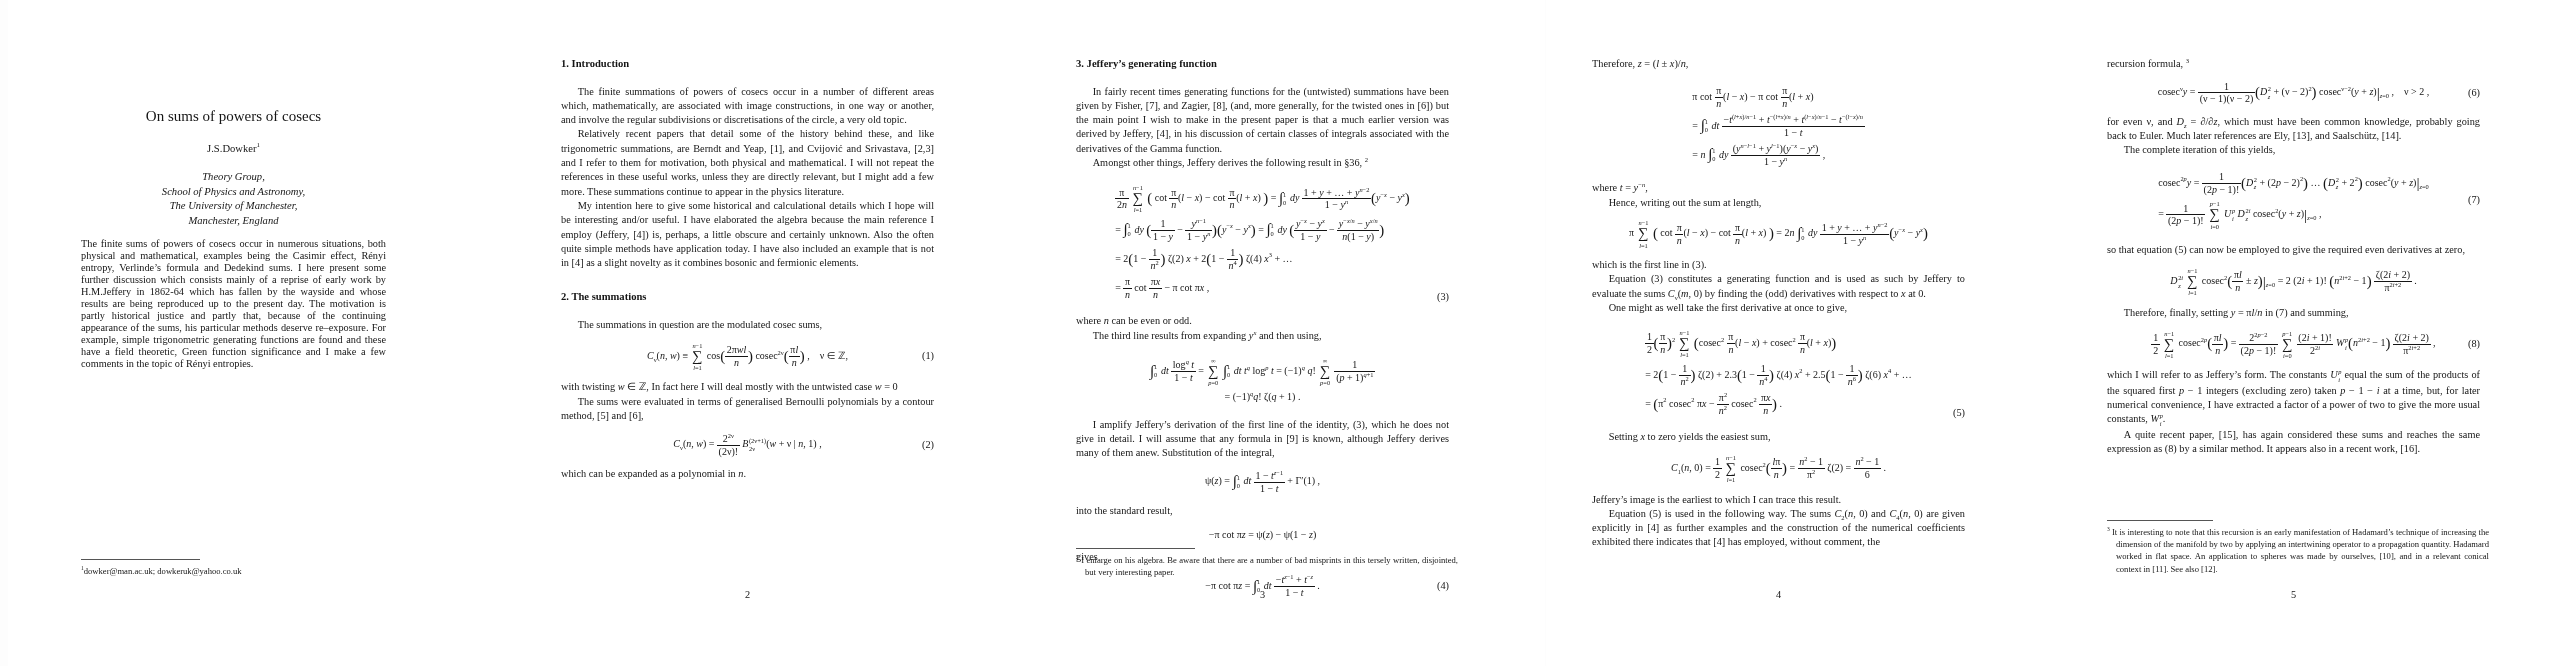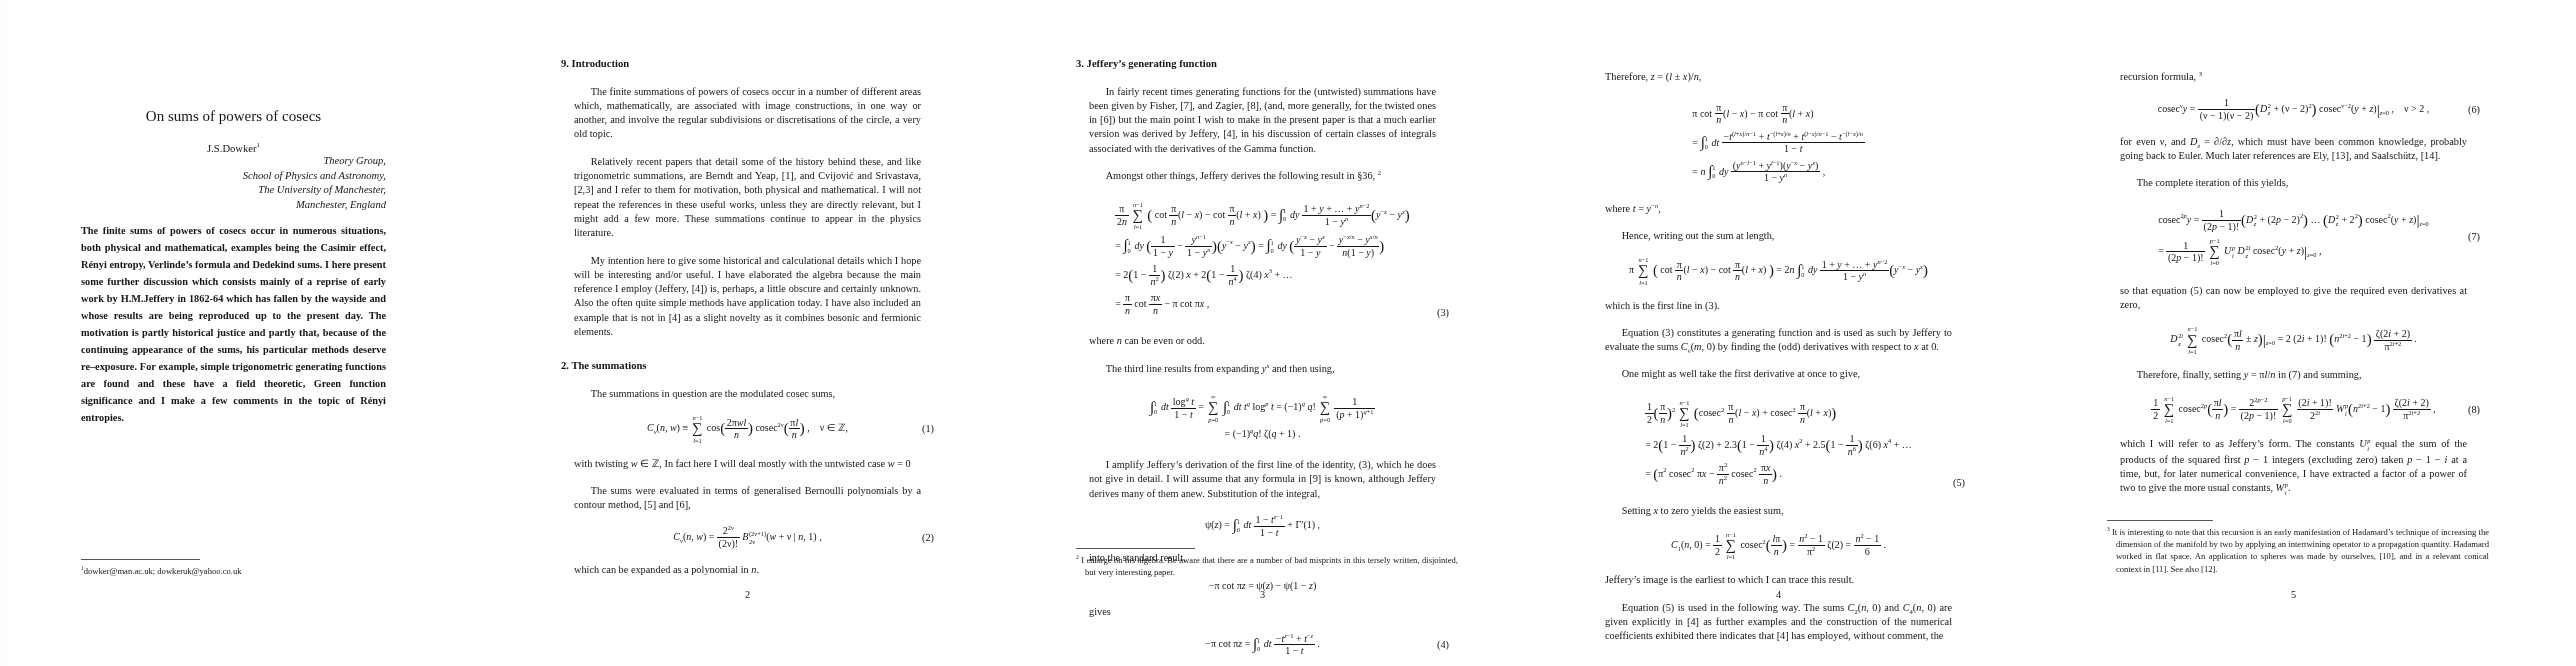--- a/index.html
+++ b/index.html
@@ -5,26 +5,26 @@
   html,body{margin:0;padding:0;background:#fff;}
   .canvas{position:relative;width:2576px;height:667px;background:#fdfdfd;overflow:hidden;
           font-family:"Liberation Serif",serif;color:#151515;}
   .page{position:absolute;top:0;width:515px;height:667px;background:#fff;overflow:hidden;}
   .watermark{position:absolute;left:12.2px;top:549px;transform:rotate(-90deg);transform-origin:0 0;
              white-space:nowrap;font-family:"DejaVu Sans Mono",monospace;font-size:16px;color:#8f8f8f;letter-spacing:0.6px;}
   
   .col1{position:absolute;left:73px;top:0;width:305px;}
   .title{margin-top:108px;text-align:center;font-size:15px;}
   .author{margin-top:18px;text-align:center;font-size:10.6px;}
-  .aff{margin-top:0;text-align:right;font-style:italic;font-size:10.6px;line-height:14.5px;}
-  .abstract{margin-top:10px;font-size:10.3px;line-height:17px;text-align:justify;font-weight:bold;}
+  .aff{margin-top:16px;text-align:center;font-style:italic;font-size:10.6px;line-height:14.5px;}
+  .abstract{margin-top:10px;font-size:10.3px;line-height:12px;text-align:justify;}
   
   .col{position:absolute;left:46px;top:0;width:373px;padding-top:57px;}
   .body-text{font-size:10.3px;line-height:14.3px;text-align:justify;}
-  p{margin:13px;}
+  p{margin:0;}
   .para{text-indent:16.7px;}
   .noind{text-indent:0;}
   .sechead{font-weight:bold;font-size:10.6px;margin:0 0 13.3px 0;}
   .sec-mid{margin-top:20px;}
   sup,sub{font-size:64%;line-height:0;}
   
   .eq{position:relative;margin:9.4px 0;text-align:center;font-size:10px;line-height:1.35;text-indent:0;}
   .eq .lines{display:inline-block;text-align:left;}
   .eq .lines div{margin:4.4px 0;white-space:nowrap;}
   .eqbody{white-space:nowrap;}
@@ -67,21 +67,21 @@
         <div>Manchester, England</div>
       </div>
       <div class="abstract">The finite sums of powers of cosecs occur in numerous situations, both physical and mathematical, examples being the Casimir effect, Rényi entropy, Verlinde’s formula and Dedekind sums. I here present some further discussion which consists mainly of a reprise of early work by H.M.Jeffery in 1862-64 which has fallen by the wayside and whose results are being reproduced up to the present day. The motivation is partly historical justice and partly that, because of the continuing appearance of the sums, his particular methods deserve re–exposure. For example, simple trigonometric generating functions are found and these have a field theoretic, Green function significance and I make a few comments in the topic of Rényi entropies.</div>
     </div>
     <div class="fnrule" style="left:73px;top:559px"></div>
     <div class="fn" style="left:73px;top:565px;width:305px"><sup>1</sup>dowker@man.ac.uk; dowkeruk@yahoo.co.uk</div>
   </div>
 
   <div class="page" style="left:515px">
     <div class="col body-text">
-      <div class="sechead">9. Introduction</div>
+      <div class="sechead">1. Introduction</div>
       <p class="para">The finite summations of powers of cosecs occur in a number of different areas which, mathematically, are associated with image constructions, in one way or another, and involve the regular subdivisions or discretisations of the circle, a very old topic.</p>
       <p class="para">Relatively recent papers that detail some of the history behind these, and like trigonometric summations, are Berndt and Yeap, [1], and Cvijović and Srivastava, [2,3] and I refer to them for motivation, both physical and mathematical. I will not repeat the references in these useful works, unless they are directly relevant, but I might add a few more. These summations continue to appear in the physics literature.</p>
       <p class="para">My intention here to give some historical and calculational details which I hope will be interesting and/or useful. I have elaborated the algebra because the main reference I employ (Jeffery, [4]) is, perhaps, a little obscure and certainly unknown. Also the often quite simple methods have application today. I have also included an example that is not in [4] as a slight novelty as it combines bosonic and fermionic elements.</p>
       <div class="sechead sec-mid">2. The summations</div>
       <p class="para">The summations in question are the modulated cosec sums,</p>
       <div class="eq">
         <span class="eqbody"><i>C</i><sub>ν</sub>(<i>n</i>, <i>w</i>) ≡ <span class="bo"><span class="t"><i>n</i>−1</span><span class="o">∑</span><span class="b"><i>l</i>=1</span></span> cos<span class="p">(</span><span class="f"><span class="n">2π<i>wl</i></span><span class="d"><i>n</i></span></span><span class="p">)</span> cosec<sup>2ν</sup><span class="p">(</span><span class="f"><span class="n">π<i>l</i></span><span class="d"><i>n</i></span></span><span class="p">)</span> ,  ν ∈ ℤ,</span>
         <span class="eqnum">(1)</span>
       </div>
       <p class="noind">with twisting <i>w</i> ∈ ℤ, In fact here I will deal mostly with the untwisted case <i>w</i> = 0</p>
@@ -191,20 +191,21 @@
       <p class="noind">so that equation (5) can now be employed to give the required even derivatives at zero,</p>
       <div class="eq">
         <span class="eqbody"><i>D</i><span class="ss"><span>2<i>i</i></span><span><i>z</i></span></span> <span class="bo"><span class="t"><i>n</i>−1</span><span class="o">∑</span><span class="b"><i>l</i>=1</span></span> cosec<sup>2</sup><span class="p">(</span><span class="f"><span class="n">π<i>l</i></span><span class="d"><i>n</i></span></span> ± <i>z</i><span class="p">)</span><span class="ev">|</span><sub><i>z</i>=0</sub> = 2 (2<i>i</i> + 1)! <span class="p">(</span><i>n</i><sup>2<i>i</i>+2</sup> − 1<span class="p">)</span> <span class="f"><span class="n">ζ(2<i>i</i> + 2)</span><span class="d">π<sup>2<i>i</i>+2</sup></span></span> .</span>
       </div>
       <p class="para">Therefore, finally, setting <i>y</i> = π<i>l</i>/<i>n</i> in (7) and summing,</p>
       <div class="eq">
         <span class="eqbody"><span class="f"><span class="n">1</span><span class="d">2</span></span> <span class="bo"><span class="t"><i>n</i>−1</span><span class="o">∑</span><span class="b"><i>l</i>=1</span></span> cosec<sup>2<i>p</i></sup><span class="p">(</span><span class="f"><span class="n">π<i>l</i></span><span class="d"><i>n</i></span></span><span class="p">)</span> = <span class="f"><span class="n">2<sup>2<i>p</i>−2</sup></span><span class="d">(2<i>p</i> − 1)!</span></span> <span class="bo"><span class="t"><i>p</i>−1</span><span class="o">∑</span><span class="b"><i>i</i>=0</span></span> <span class="f"><span class="n">(2<i>i</i> + 1)!</span><span class="d">2<sup>2<i>i</i></sup></span></span> <i>W</i><span class="ss"><span><i>p</i></span><span><i>i</i></span></span><span class="p">(</span><i>n</i><sup>2<i>i</i>+2</sup> − 1<span class="p">)</span> <span class="f"><span class="n">ζ(2<i>i</i> + 2)</span><span class="d">π<sup>2<i>i</i>+2</sup></span></span> ,</span>
         <span class="eqnum">(8)</span>
       </div>
       <p class="noind">which I will refer to as Jeffery’s form. The constants <i>U</i><span class="ss"><span><i>p</i></span><span><i>i</i></span></span> equal the sum of the products of the squared first <i>p</i> − 1 integers (excluding zero) taken <i>p</i> − 1 − <i>i</i> at a time, but, for later numerical convenience, I have extracted a factor of a power of two to give the more usual constants, <i>W</i><span class="ss"><span><i>p</i></span><span><i>i</i></span></span>.</p>
+      <p class="para">A quite recent paper, [15], has again considered these sums and reaches the same expression as (8) by a similar method. It appears also in a recent work, [16].</p>
     </div>
     <div class="fnrule" style="left:46px;top:520px;width:106px"></div>
     <div class="fn hang" style="left:46px;top:526px;width:373px"><sup>3</sup> It is interesting to note that this recursion is an early manifestation of Hadamard’s technique of increasing the dimension of the manifold by two by applying an intertwining operator to a propagation quantity. Hadamard worked in flat space. An application to spheres was made by ourselves, [10], and in a relevant conical context in [11]. See also [12].</div>
     <div class="pgnum">5</div>
   </div>
 
 </div>
 
 
 </body></html>

